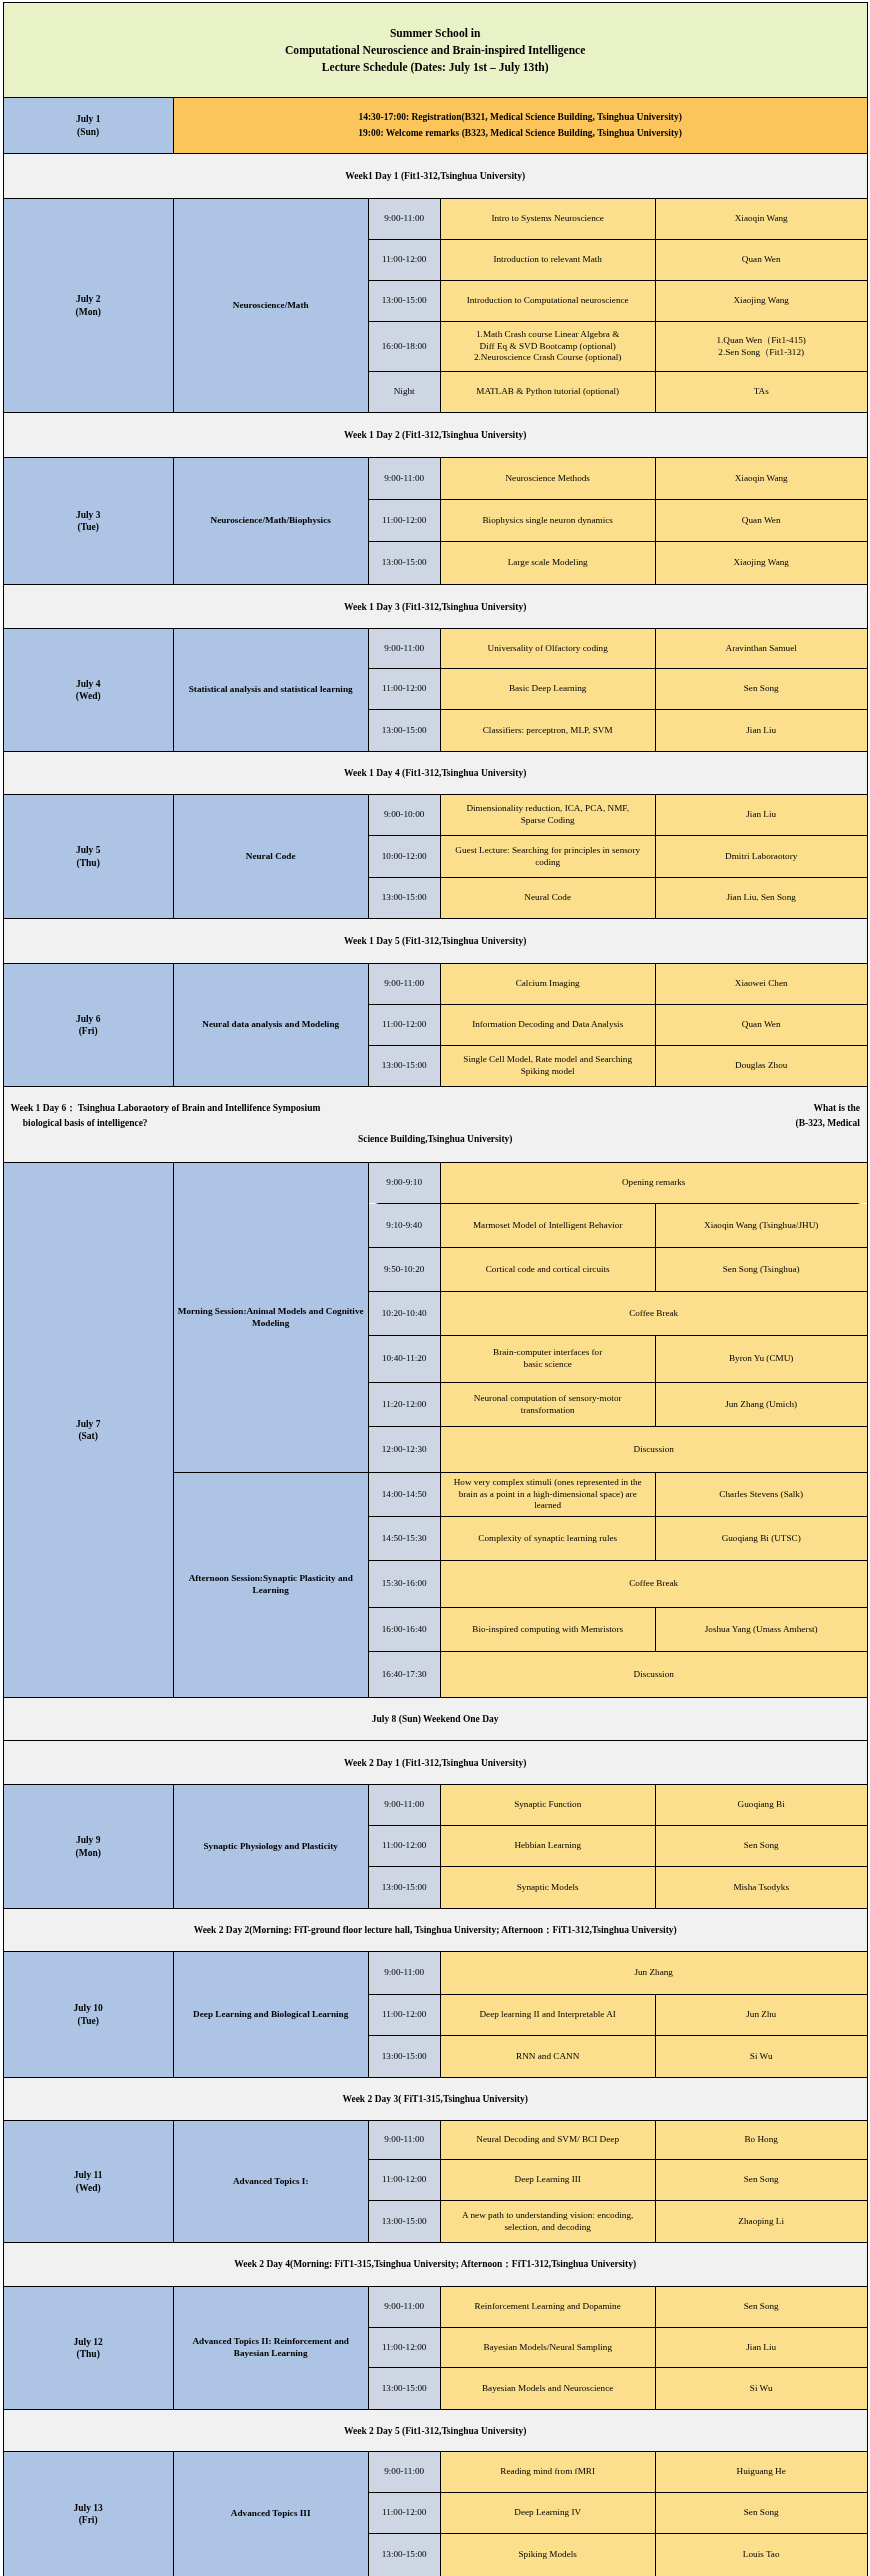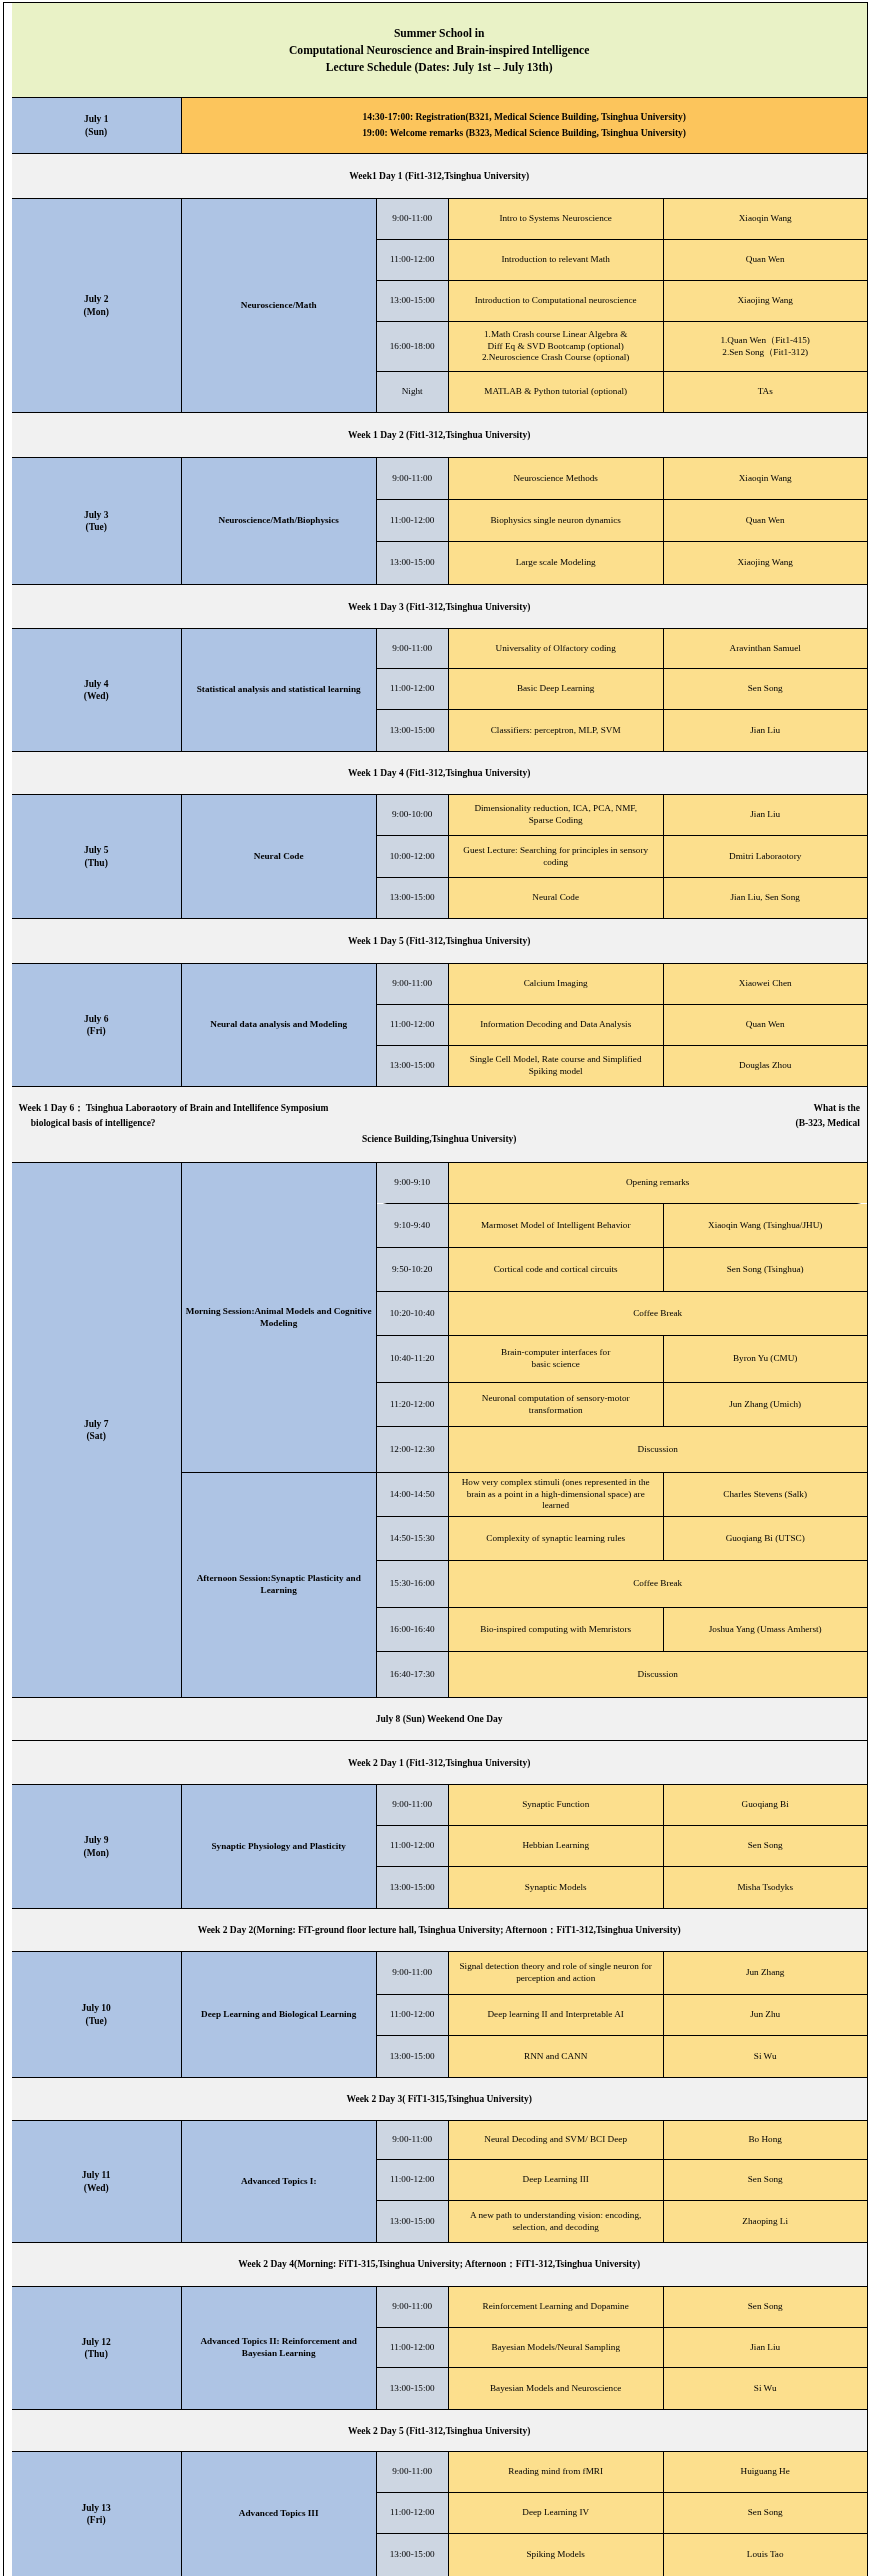--- a/index.html
+++ b/index.html
@@ -1,21 +1,21 @@
 <!DOCTYPE html>
 <html style="--title_bg: #e9f2c6; --date_bg: #aec4e4; --time_bg: #cdd6e2; --lesson_bg: #fcdf8d; --event_bg: #fcc55c; --sep_bg: #f1f1f1; --border: #000000;font-size:11px"><head>
 <meta charset="utf-8">
 <style>
   :root{
     --title_bg:#e9f2c6; --date_bg:#aec4e4; --time_bg:#cdd6e2; --lesson_bg:#fcdf8d;
     --event_bg:#fcc55c; --sep_bg:#f1f1f1; --border:#000000;
   }
   *{box-sizing:border-box;}
   body{margin:0;background:#ffffff;width:871px;font-family:"Liberation Serif","DejaVu Serif",serif;color:#000;}
-  .table-frame{margin:2px 2.7px;border:1.4px solid var(--border);width:865px;padding-left:8px;}
+  .table-frame{margin:2px 2.7px;border:1.4px solid var(--border);width:865px;}
   
   .title-block{height:95px;background:var(--title_bg);border-bottom:1.4px solid var(--border);
     display:flex;flex-direction:column;justify-content:center;align-items:center;text-align:center;}
   .title-line{font-weight:bold;font-size:11.6px;line-height:17px;}
   
   .sep{background:var(--sep_bg);border-top:1.4px solid var(--border);border-bottom:1.4px solid var(--border);
     display:flex;align-items:center;justify-content:center;text-align:center;
     font-weight:bold;font-size:9.5px;}
   .sep + .sep{border-top:none;}
   .sep-multi{flex-direction:column;justify-content:flex-start;padding:13.6px 6.8px 0 6.8px;align-items:stretch;}
@@ -202,21 +202,21 @@
             <div class="cell lecture-cell">Calcium Imaging</div>
             <div class="cell speaker-cell">Xiaowei Chen</div>
           </div>
           <div class="lesson-row" style="height: 41px;">
             <div class="cell time-cell">11:00-12:00</div>
             <div class="cell lecture-cell">Information Decoding and Data Analysis</div>
             <div class="cell speaker-cell">Quan Wen</div>
           </div>
           <div class="lesson-row" style="height: 40px;">
             <div class="cell time-cell">13:00-15:00</div>
-            <div class="cell lecture-cell">Single Cell Model, Rate course and Simplified
+            <div class="cell lecture-cell">Single Cell Model, Rate model and Searching
 Spiking model</div>
             <div class="cell speaker-cell">Douglas Zhou</div>
           </div>
         </div>
       </div>
       <div class="sep sep-multi" style="height: 77px;">
         <div class="sep-line">
           <div>Week 1 Day 6：  Tsinghua Laboraotory of Brain and Intellifence Symposium</div>
           <div>What is the</div>
         </div>
@@ -339,22 +339,20 @@
       </div>
       <div class="day-block">
         <div class="cell date-cell">
           <div>July 10</div>
           <div>(Tue)</div>
         </div>
         <div class="cell topic-cell">Deep Learning and Biological Learning</div>
         <div class="lessons">
           <div class="lesson-row" style="height: 43px;">
             <div class="cell time-cell">9:00-11:00</div>
-            <div class="cell lecture-cell">Signal detection theory and role of single neuron for
-perception and action</div>
             <div class="cell speaker-cell">Jun Zhang</div>
           </div>
           <div class="lesson-row" style="height: 41px;">
             <div class="cell time-cell">11:00-12:00</div>
             <div class="cell lecture-cell">Deep learning II and Interpretable AI</div>
             <div class="cell speaker-cell">Jun Zhu</div>
           </div>
           <div class="lesson-row" style="height: 41px;">
             <div class="cell time-cell">13:00-15:00</div>
             <div class="cell lecture-cell">RNN and CANN</div>

